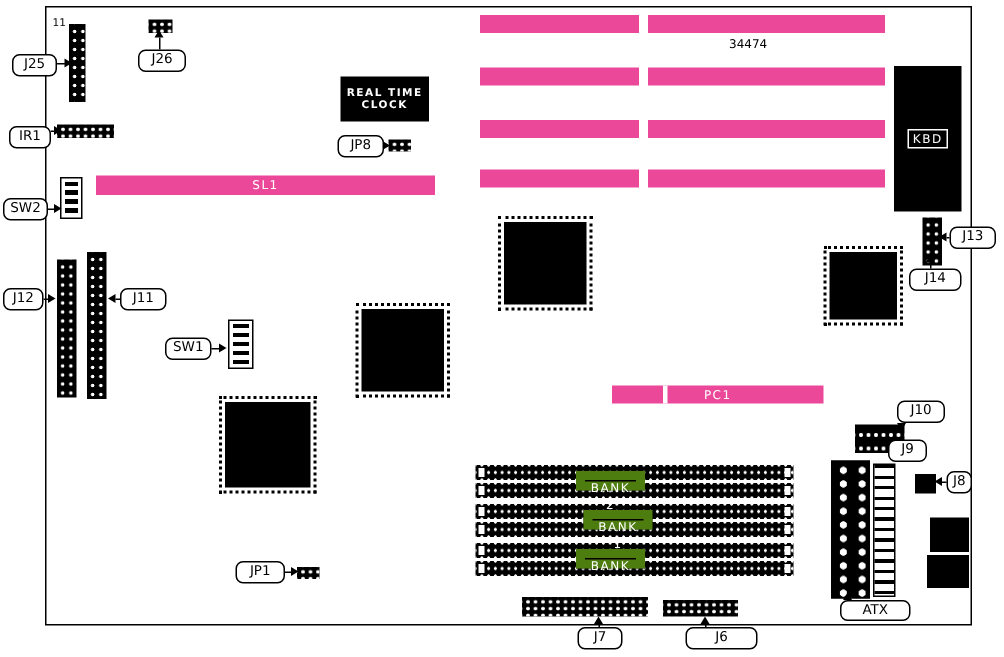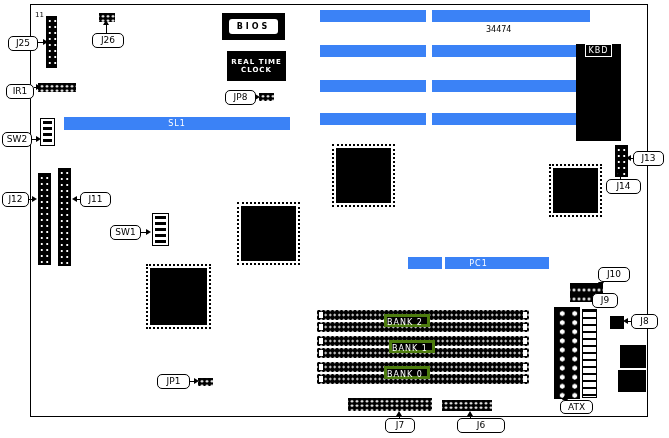--- a/index.html
+++ b/index.html
@@ -12,71 +12,68 @@
   .line{position:absolute;background:#000;z-index:5}
   .tri{position:absolute;width:0;height:0;z-index:5}
   .tri-r{border-top:3px solid transparent;border-bottom:3px solid transparent;border-left:5px solid #000}
   .tri-l{border-top:3px solid transparent;border-bottom:3px solid transparent;border-right:5px solid #000}
   .tri-u{border-left:3px solid transparent;border-right:3px solid transparent;border-bottom:5px solid #000}
   .tri-d{border-left:3px solid transparent;border-right:3px solid transparent;border-top:5px solid #000}
   .pinv{position:absolute;background-color:#000;background-image:radial-gradient(circle,#fff 1px,rgba(0,0,0,0) 1.4px);background-size:5.5px 6px;background-position:1px 2px}
   .pinh{position:absolute;background-color:#000;background-image:radial-gradient(circle,#fff 1px,rgba(0,0,0,0) 1.4px);background-size:5px 4.5px;background-position:1.5px 1px}
   .dip{position:absolute;background:#fff;border:1px solid #000;padding:2px;background-image:repeating-linear-gradient(180deg,#000 0 3px,rgba(0,0,0,0) 3px 6px);background-origin:content-box;background-clip:content-box}
   .qfp{position:absolute;background:#000;outline:2px dotted #000;outline-offset:2px}
-  .slotbar{position:absolute;background:#3b82f6}
+  .slotbar{position:absolute;background:#ec4899}
   .slotlabel{position:absolute;left:0;top:0;right:0;bottom:0;display:flex;align-items:center;justify-content:center;color:#fff;font-size:8px;letter-spacing:1px}
   .simm{position:absolute;background-color:#000;background-image:radial-gradient(circle,#fff .9px,rgba(0,0,0,0) 1.2px);background-size:4.5px 5px;background-position:2px 50%}
   .simm::before,.simm::after{content:"";position:absolute;top:2px;width:4px;height:6px;background:#fff}
   .simm::before{left:2px}
   .simm::after{right:2px}
-  .banklabel{position:absolute;background:#000;border:3px solid #4d7c0f;color:#fff;font-size:8px;line-height:11px;text-align:left;z-index:4;letter-spacing:1px}
+  .banklabel{position:absolute;background:#000;border:6px solid #4d7c0f;color:#fff;font-size:8px;line-height:11px;text-align:center;z-index:4;letter-spacing:1px}
   .gridblock{position:absolute;background-color:#000;background-image:radial-gradient(circle,#fff 1.2px,rgba(0,0,0,0) 1.5px);background-size:5px 9px;background-position:1.5px 2.5px}
   .atxconn{position:absolute;background-color:#000;border:1px solid #000;background-image:radial-gradient(circle,#fff 2.2px,rgba(0,0,0,0) 2.6px);background-size:12.5px 9.1px;background-position:1px 1px}
   .ladder{position:absolute;background:#fff;border:1px solid #000;background-image:repeating-linear-gradient(180deg,#000 0 2px,rgba(0,0,0,0) 2px 7px)}
 </style>
 </head>
 <body>
 
 <div class="stage">
 
   <div class="board"></div>
 
   <div class="txt" style="left:35px;top:11px;font-size:7px">11</div>
   <div class="pinv" style="left:46px;top:16px;width:11px;height:52px"></div>
   <div class="pinh" style="left:99px;top:13px;width:16px;height:9px"></div>
   <div class="pinh" style="left:38px;top:83px;width:38px;height:9px"></div>
   <div class="dip" style="left:40px;top:118px;width:15px;height:28px"></div>
   <div class="pinv" style="left:38px;top:173px;width:13px;height:92px"></div>
   <div class="pinv" style="left:58px;top:168px;width:13px;height:98px"></div>
   <div class="dip" style="left:152px;top:213px;width:17px;height:33px"></div>
 
-  <div class="blk" style="left:222px;top:13px;width:63px;height:27px">
-    <div style="position:absolute;left:7px;top:6px;right:7px;bottom:6px;background:#fff;border-radius:3px;font-size:8px;font-weight:bold;letter-spacing:3px;display:flex;align-items:center;justify-content:center">BIOS</div>
-  </div>
   <div class="blk" style="left:227px;top:51px;width:59px;height:30px;display:flex;flex-direction:column;align-items:center;justify-content:center">
     <span style="color:#fff;font-size:7px;font-weight:bold;letter-spacing:1px">REAL TIME</span>
     <span style="color:#fff;font-size:7px;font-weight:bold;letter-spacing:1px">CLOCK</span>
   </div>
   <div class="pinh" style="left:259px;top:93px;width:15px;height:8px"></div>
 
   <div class="slotbar" style="left:64px;top:117px;width:226px;height:13px">
     <div class="slotlabel">SL1</div>
   </div>
 
   <div class="slotbar" style="left:320px;top:10px;width:106px;height:12px"></div>
   <div class="slotbar" style="left:432px;top:10px;width:158px;height:12px"></div>
   <div class="slotbar" style="left:320px;top:45px;width:106px;height:12px"></div>
   <div class="slotbar" style="left:432px;top:45px;width:158px;height:12px"></div>
   <div class="slotbar" style="left:320px;top:80px;width:106px;height:12px"></div>
   <div class="slotbar" style="left:432px;top:80px;width:158px;height:12px"></div>
   <div class="slotbar" style="left:320px;top:113px;width:106px;height:12px"></div>
   <div class="slotbar" style="left:432px;top:113px;width:158px;height:12px"></div>
   <div class="txt" style="left:486px;top:25px;font-size:8px">34474</div>
 
-  <div class="blk" style="left:576px;top:44px;width:45px;height:97px;display:flex;align-items:flex-start;justify-content:center">
+  <div class="blk" style="left:596px;top:44px;width:45px;height:97px;display:flex;align-items:center;justify-content:center">
     <span style="color:#fff;border:1px solid #fff;font-size:8px;padding:1px 3px;letter-spacing:1px">KBD</span>
   </div>
 
   <div class="qfp" style="left:336px;top:148px;width:55px;height:55px"></div>
   <div class="qfp" style="left:241px;top:206px;width:55px;height:55px"></div>
   <div class="qfp" style="left:150px;top:268px;width:57px;height:57px"></div>
   <div class="qfp" style="left:553px;top:168px;width:45px;height:45px"></div>
 
   <div class="slotbar" style="left:408px;top:257px;width:141px;height:12px">
     <div style="position:absolute;left:34px;top:0;width:3px;height:12px;background:#fff"></div>
@@ -145,32 +142,32 @@
   <div class="line" style="left:620px;top:174px;width:1px;height:5px"></div>
   <div class="tri tri-u" style="left:617px;top:170px"></div>
 
   <div class="callout" style="left:598px;top:267px;width:32px">J10</div>
   <div class="tri tri-d" style="left:598px;top:282px"></div>
 
   <div class="callout" style="left:592px;top:293px;width:26px">J9</div>
   <div class="line" style="left:598px;top:300px;width:6px;height:1px"></div>
   <div class="tri tri-l" style="left:593px;top:297px"></div>
 
-  <div class="callout" style="left:631px;top:314px;width:27px">J8</div>
+  <div class="callout" style="left:631px;top:314px;width:17px">J8</div>
   <div class="line" style="left:628px;top:321px;width:3px;height:1px"></div>
   <div class="tri tri-l" style="left:623px;top:318px"></div>
 
   <div class="callout" style="left:157px;top:374px;width:33px">JP1</div>
   <div class="line" style="left:190px;top:381px;width:5px;height:1px"></div>
   <div class="tri tri-r" style="left:194px;top:378px"></div>
 
   <div class="callout" style="left:385px;top:418px;width:30px">J7</div>
   <div class="line" style="left:399px;top:416px;width:1px;height:2px"></div>
   <div class="tri tri-u" style="left:396px;top:411px"></div>
 
   <div class="callout" style="left:457px;top:418px;width:48px">J6</div>
   <div class="line" style="left:470px;top:416px;width:1px;height:2px"></div>
   <div class="tri tri-u" style="left:467px;top:411px"></div>
 
-  <div class="callout" style="left:560px;top:400px;width:33px;height:14px">ATX</div>
+  <div class="callout" style="left:560px;top:400px;width:47px;height:14px">ATX</div>
   <div class="tri tri-u" style="left:562px;top:395px"></div>
 
 </div>
 
 </body></html>

